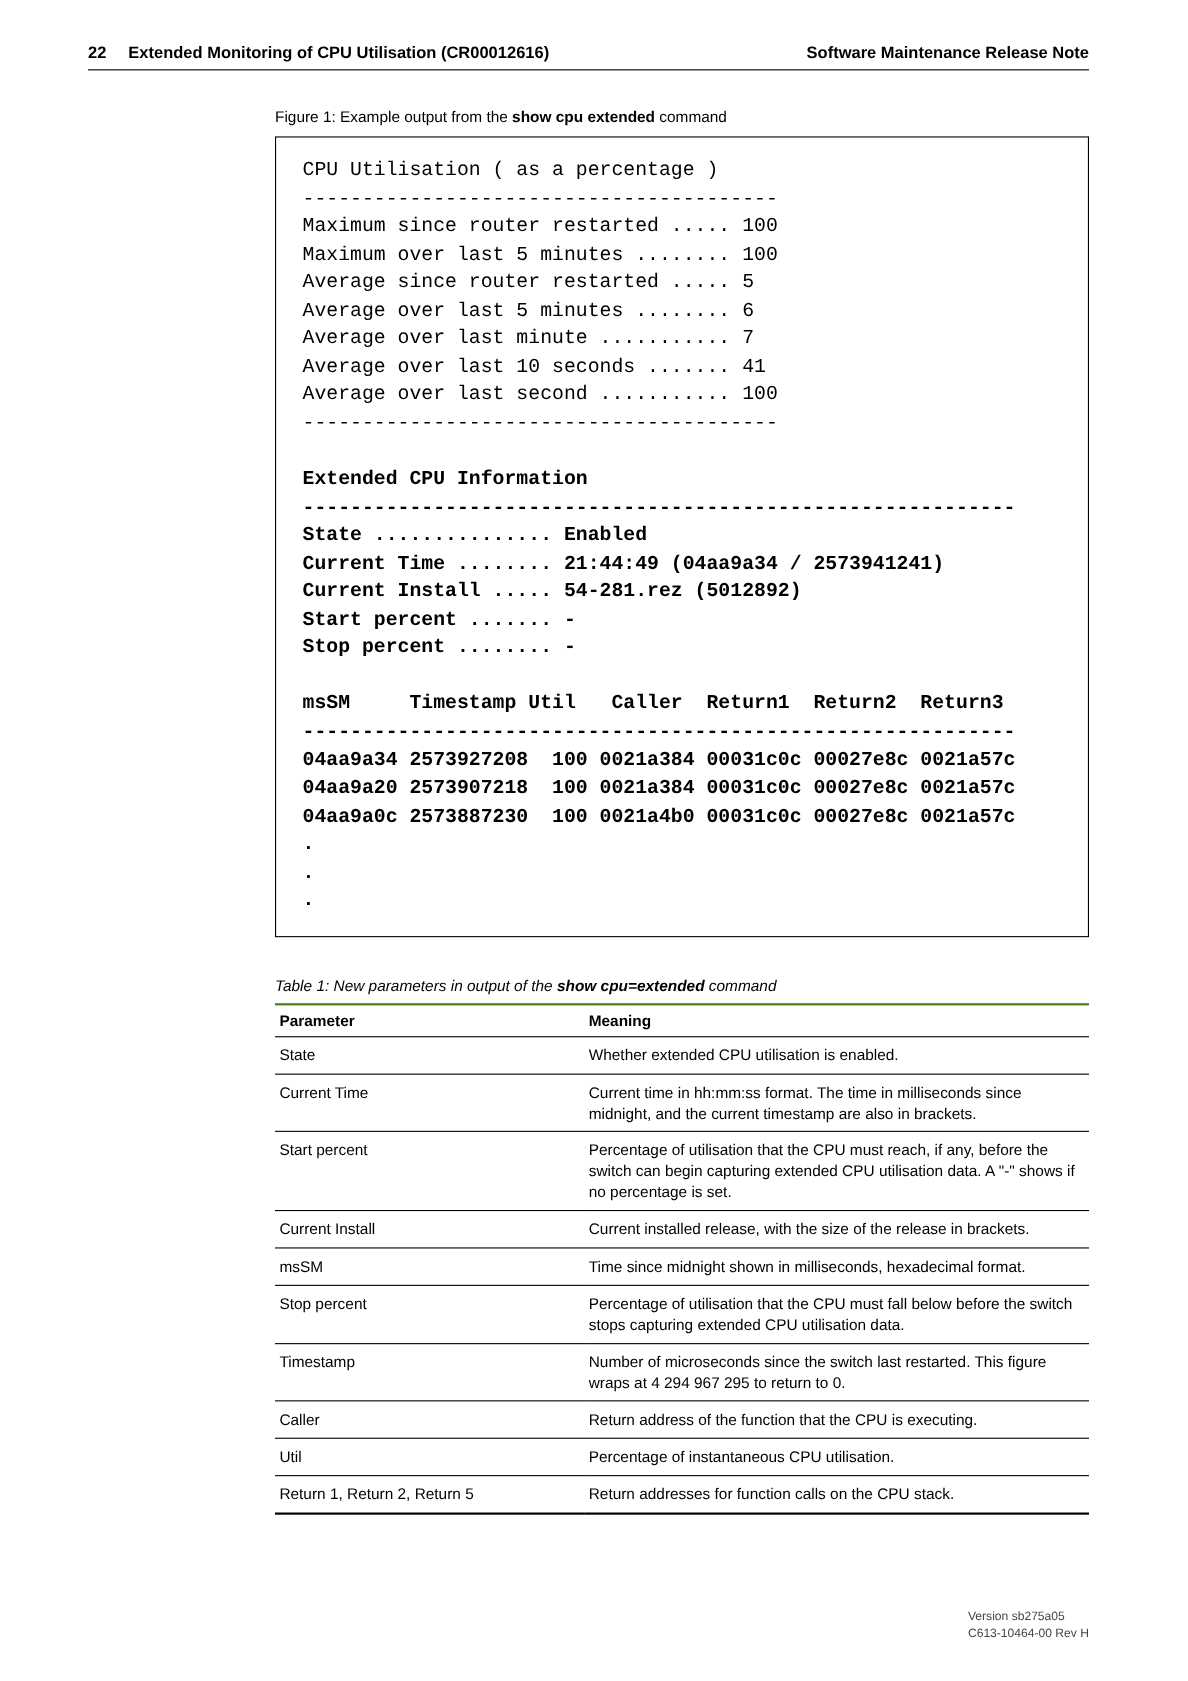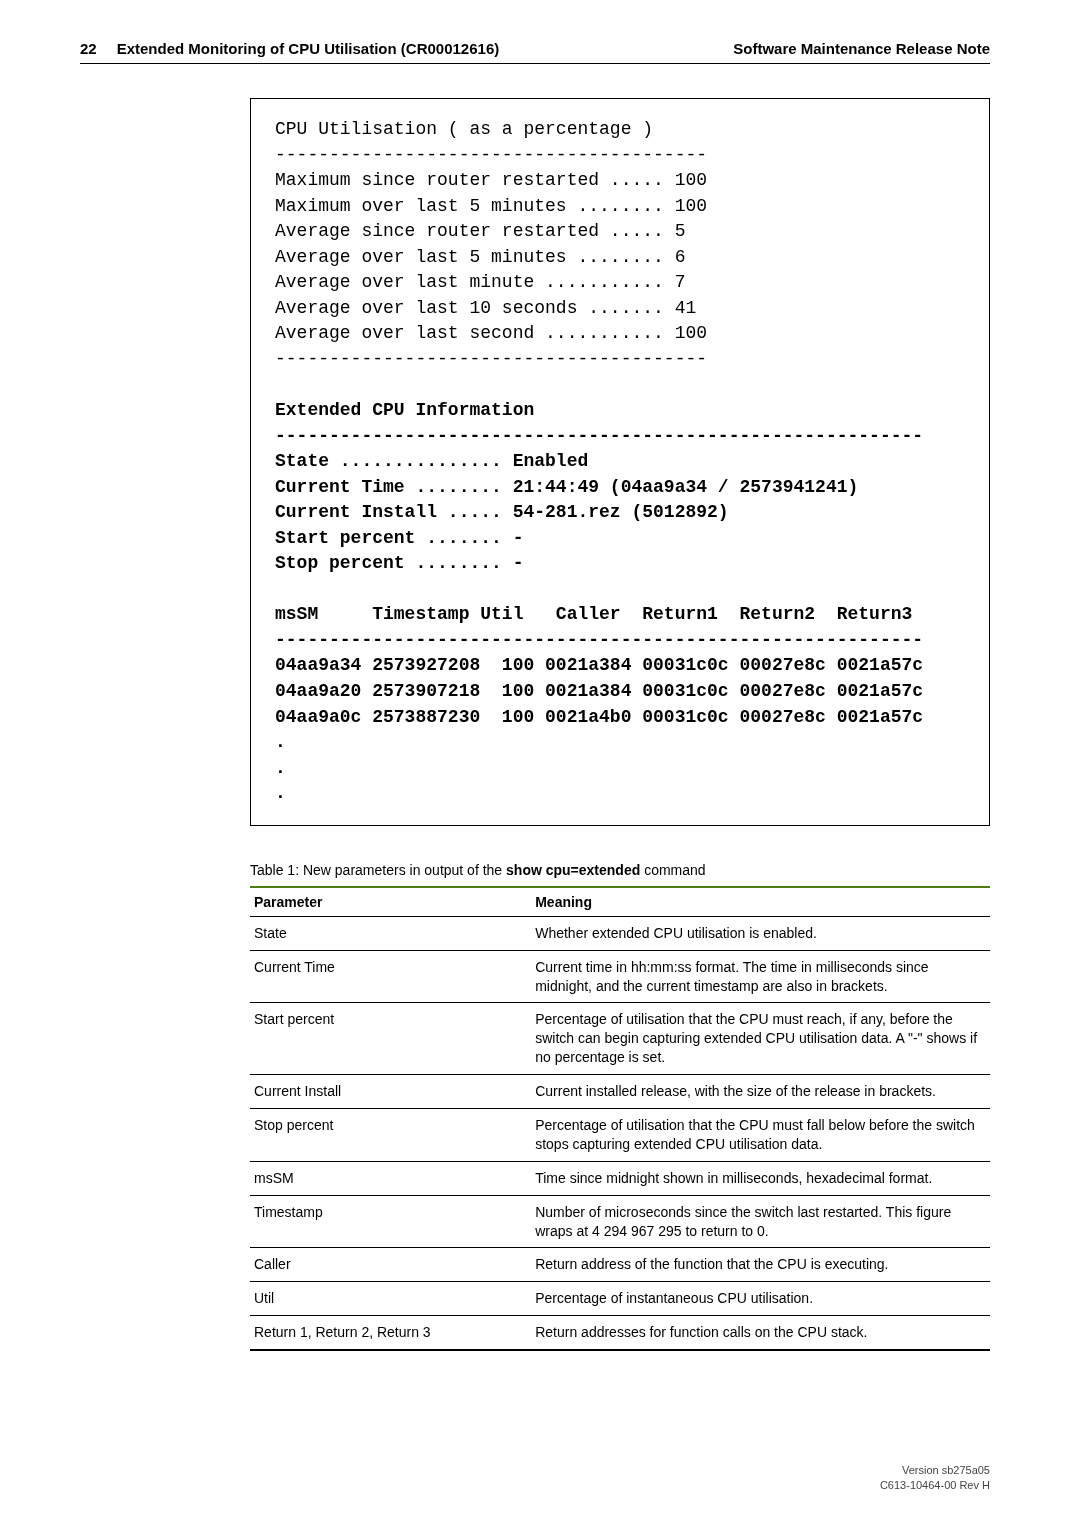--- a/index.html
+++ b/index.html
@@ -51,20 +51,21 @@
     font-size: 18px;
     line-height: 1.42;
     white-space: pre;
     margin-bottom: 36px;
     overflow: hidden;
   }
   .code-box .bold { font-weight: bold; }
   .table-caption {
     font-size: 14px;
     margin-bottom: 8px;
+    font-style: italic;
   }
   table.params {
     width: 100%;
     border-collapse: collapse;
     font-size: 14px;
   }
   table.params thead th {
     border-top: 2px solid #4d7c0f;
     border-bottom: 1.5px solid #000;
     text-align: left;
@@ -80,21 +81,21 @@
   table.params tbody tr:last-child td {
     border-bottom: 2px solid #000;
   }
   table.params td.param-col {
     width: 38%;
   }
   .footer {
     position: absolute;
     bottom: 36px;
     right: 90px;
-    text-align: right;
+    text-align: left;
     font-size: 11px;
     color: #444;
     line-height: 1.3;
     margin-top: 40px;
   }
 </style>
 </head>
 <body>
 
 <div class="page">
@@ -102,20 +103,23 @@
   <div class="header-row">
     <div class="header-left">
       <span class="page-num">22</span>
       <span>Extended Monitoring of CPU Utilisation (CR00012616)</span>
     </div>
     <div class="header-right">Software Maintenance Release Note</div>
   </div>
 
   <div class="content-indent">
 
+    <div class="fig-caption">
+      <span>Figure 1: Example output from the </span><b>show cpu extended</b><span> command</span>
+    </div>
 
     <div class="code-box"><span id="code-plain">CPU Utilisation ( as a percentage )
 ----------------------------------------
 Maximum since router restarted ..... 100
 Maximum over last 5 minutes ........ 100
 Average since router restarted ..... 5
 Average over last 5 minutes ........ 6
 Average over last minute ........... 7
 Average over last 10 seconds ....... 41
 Average over last second ........... 100
@@ -160,41 +164,41 @@
           </tr>
           <tr>
             <td class="param-col">Start percent</td>
             <td>Percentage of utilisation that the CPU must reach, if any, before the switch can begin capturing extended CPU utilisation data. A "-" shows if no percentage is set.</td>
           </tr>
           <tr>
             <td class="param-col">Current Install</td>
             <td>Current installed release, with the size of the release in brackets.</td>
           </tr>
           <tr>
+            <td class="param-col">msSM</td>
+            <td>Time since midnight shown in milliseconds, hexadecimal format.</td>
+          </tr>
+          <tr>
             <td class="param-col">Stop percent</td>
             <td>Percentage of utilisation that the CPU must fall below before the switch stops capturing extended CPU utilisation data.</td>
           </tr>
           <tr>
-            <td class="param-col">msSM</td>
-            <td>Time since midnight shown in milliseconds, hexadecimal format.</td>
-          </tr>
-          <tr>
             <td class="param-col">Timestamp</td>
             <td>Number of microseconds since the switch last restarted. This figure wraps at 4 294 967 295 to return to 0.</td>
           </tr>
           <tr>
             <td class="param-col">Caller</td>
             <td>Return address of the function that the CPU is executing.</td>
           </tr>
           <tr>
             <td class="param-col">Util</td>
             <td>Percentage of instantaneous CPU utilisation.</td>
           </tr>
           <tr>
-            <td class="param-col">Return 1, Return 2, Return 3</td>
+            <td class="param-col">Return 1, Return 2, Return 5</td>
             <td>Return addresses for function calls on the CPU stack.</td>
           </tr>
         </tbody>
     </table>
 
   </div>
 
   <div class="footer">
     <div>Version sb275a05</div>
     <div>C613-10464-00 Rev H</div>

